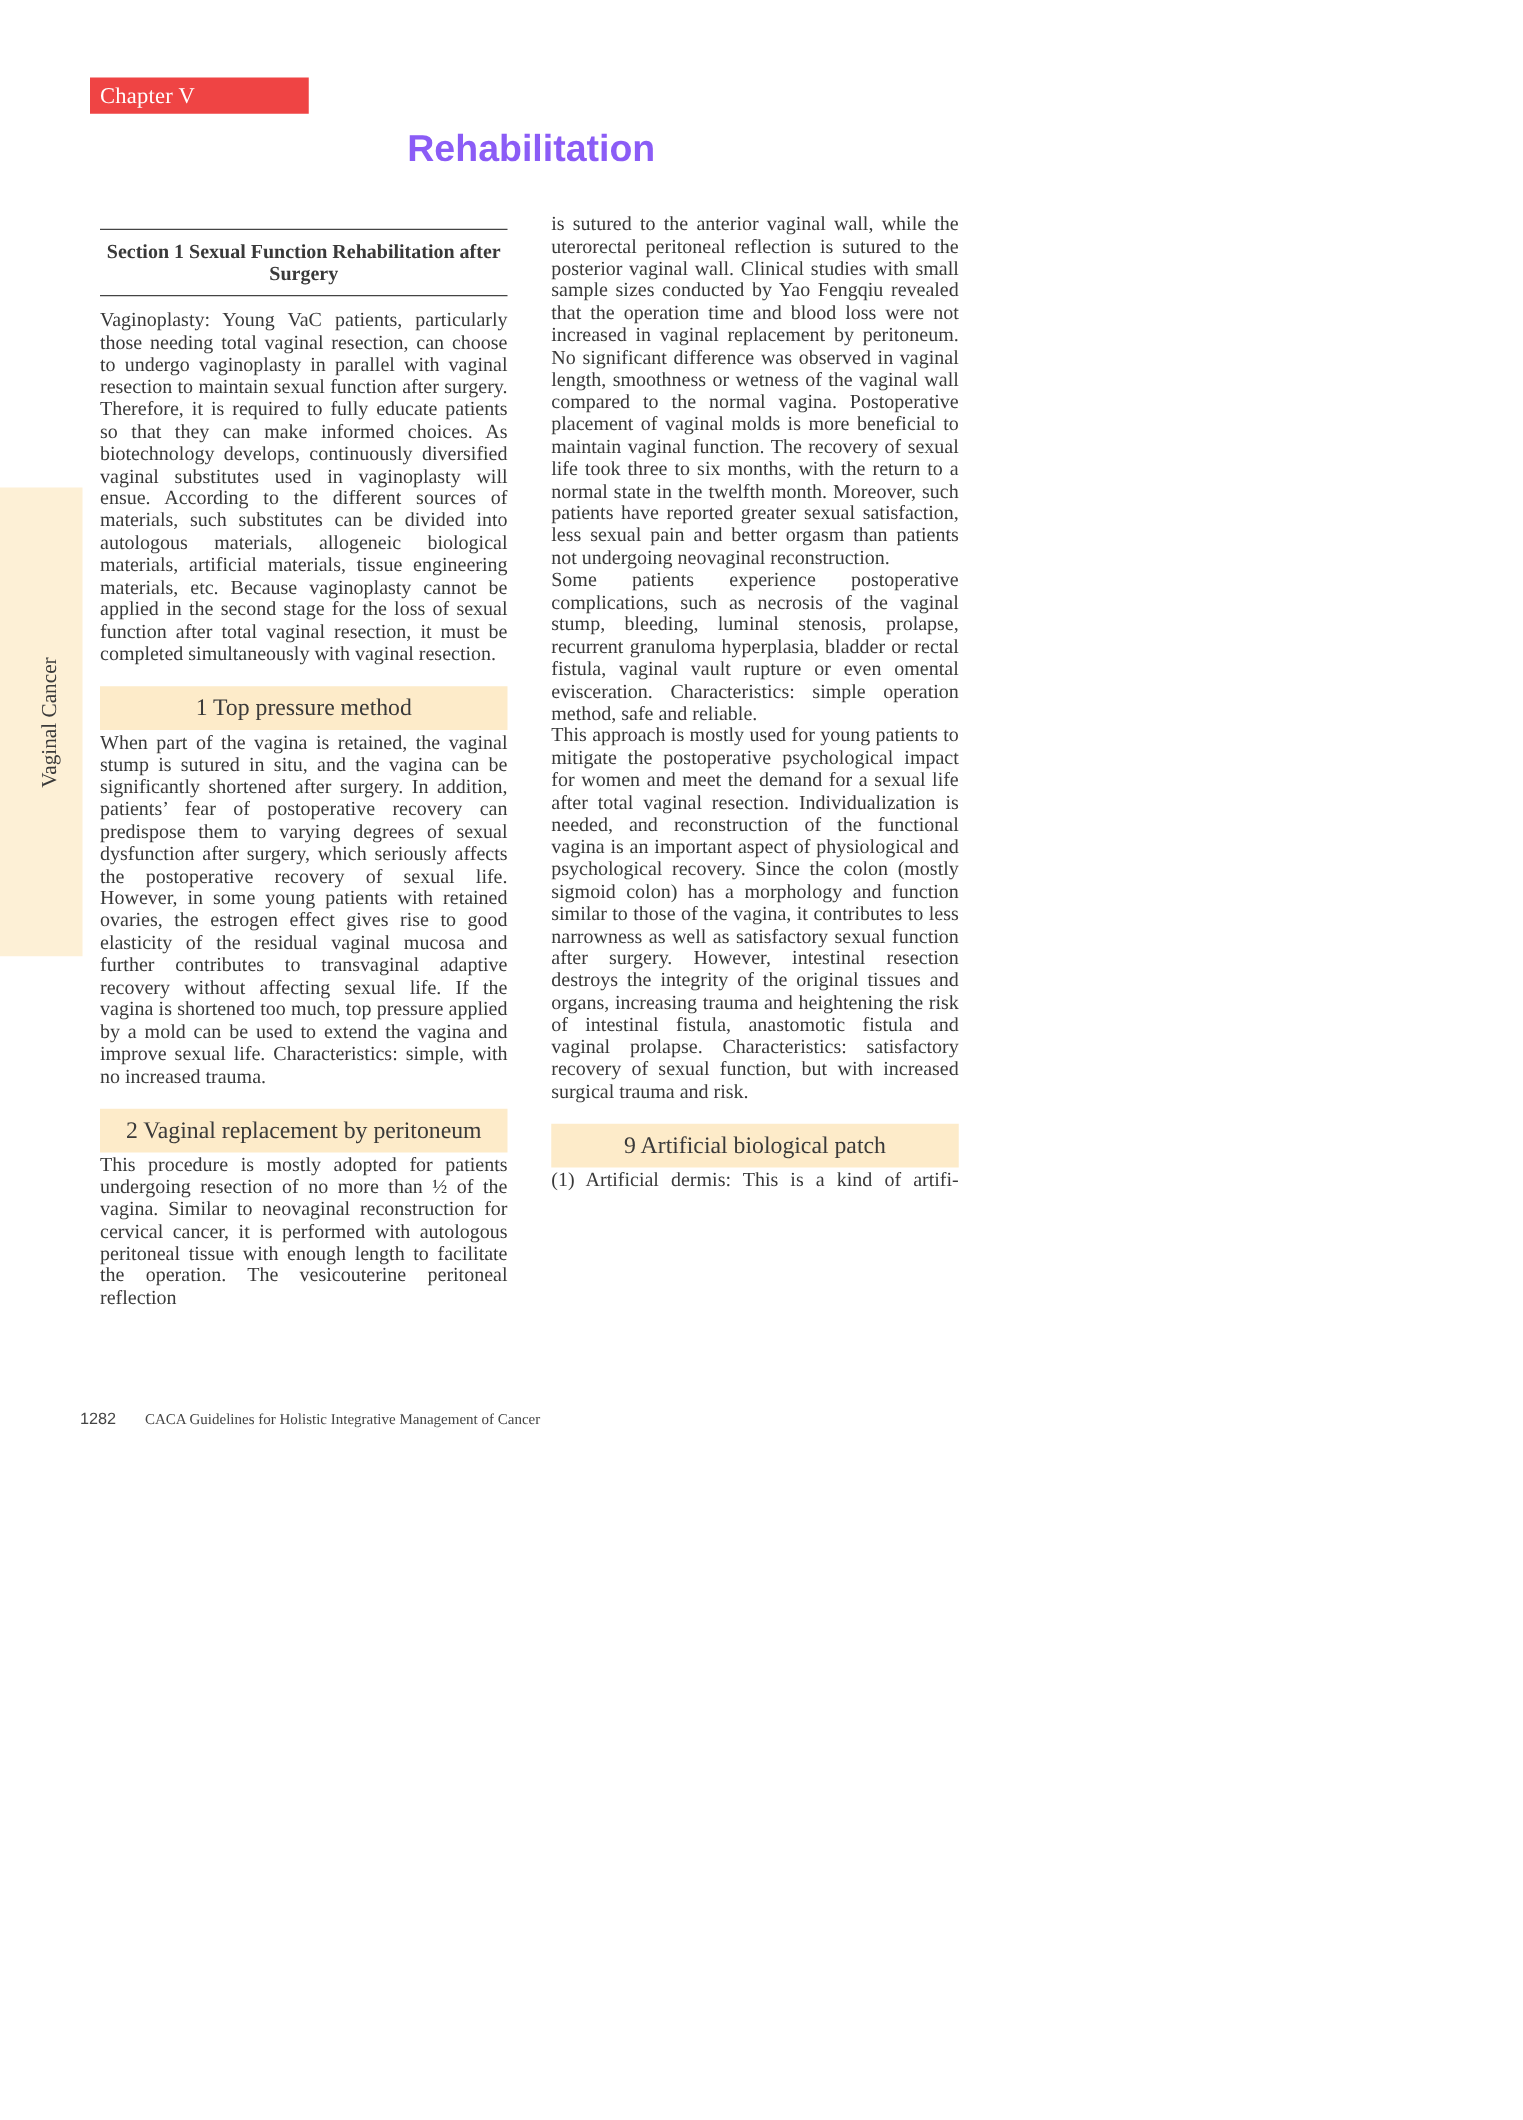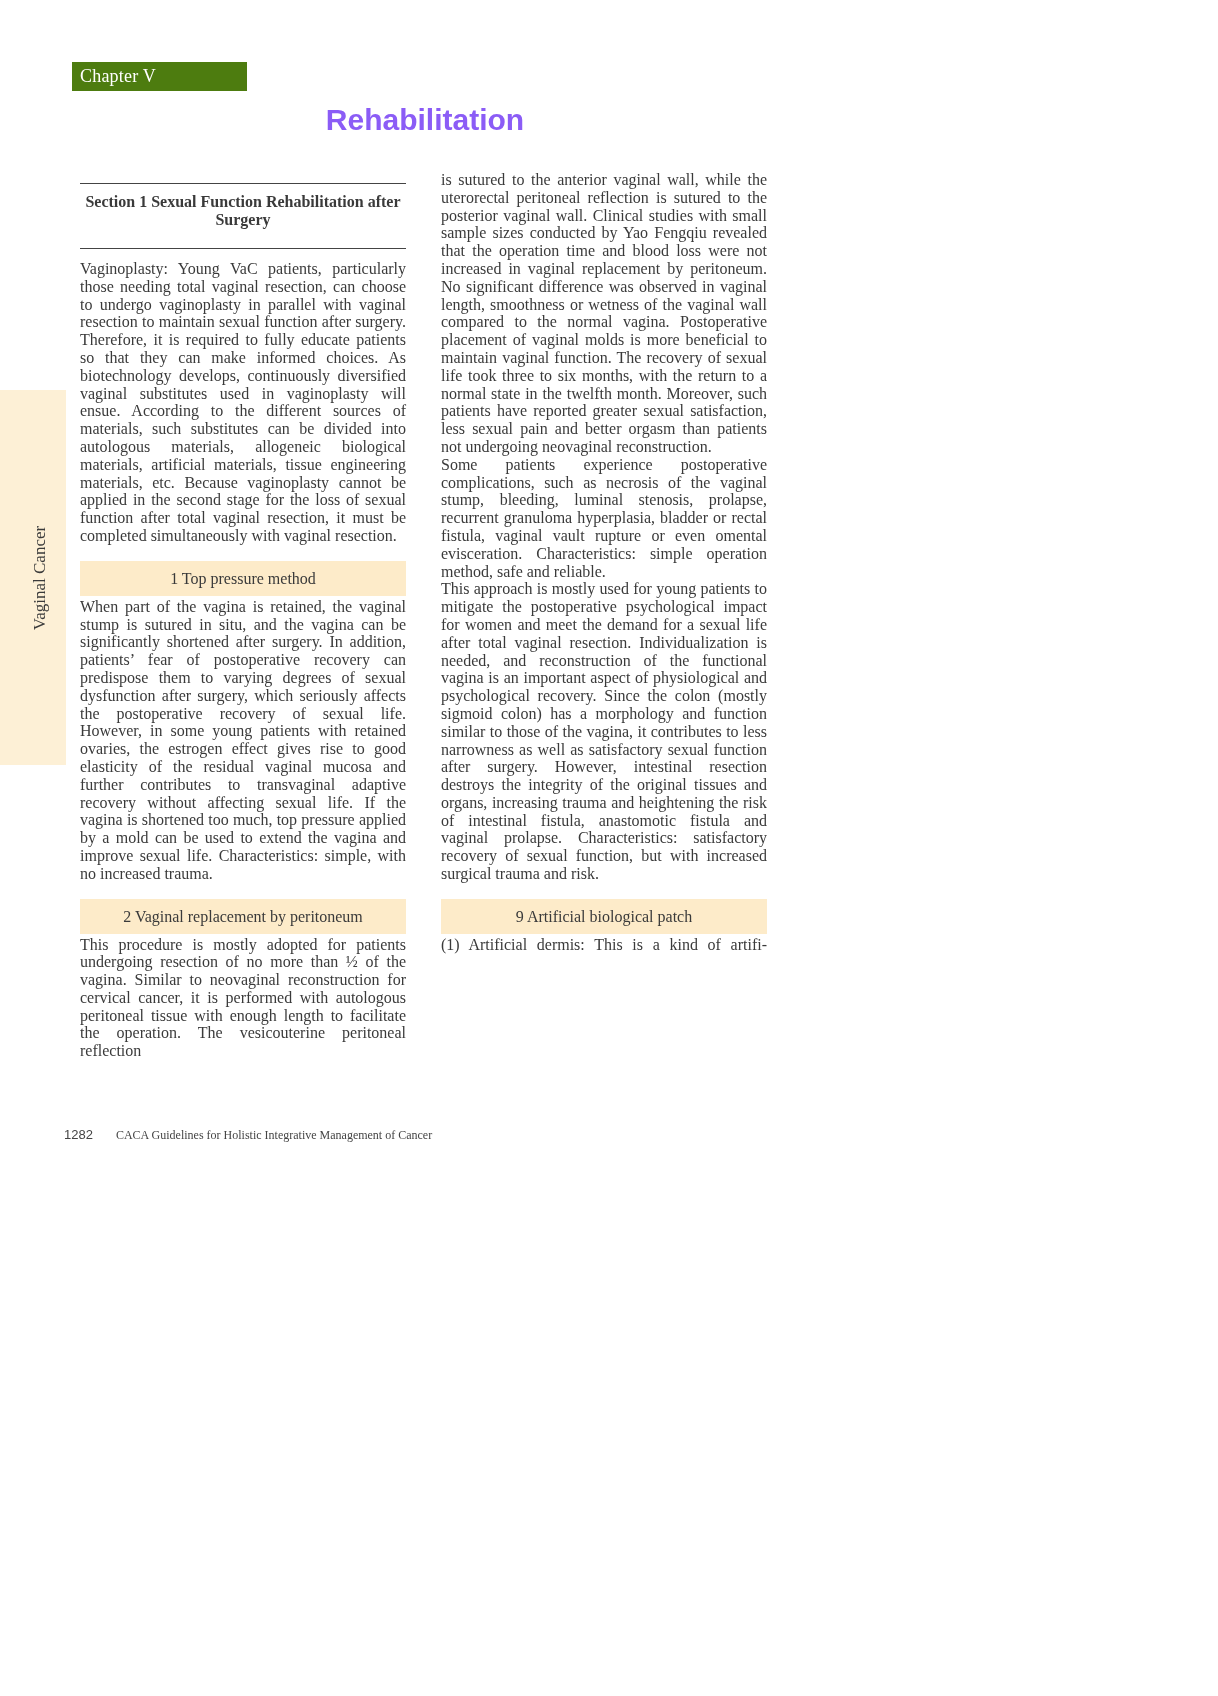--- a/index.html
+++ b/index.html
@@ -1,39 +1,39 @@
 <!DOCTYPE html>
 <html><head>
 <meta charset="utf-8">
 <style>
   html, body { margin: 0; padding: 0; background: #ffffff; }
   body { width: 1218px; height: 1696px; position: relative; overflow: hidden;
          font-family: "Liberation Serif", "DejaVu Serif", serif; color: #3a3a3a; }
 
   .chapter-banner { position: absolute; left: 72px; top: 62px; width: 175px; height: 29px;
-    background: #4d7c0f; color: #ffffff; font-size: 18px; line-height: 29px; padding-left: 8px;
+    background: #ef4444; color: #ffffff; font-size: 18px; line-height: 29px; padding-left: 8px;
     box-sizing: border-box; letter-spacing: 0.2px; }
 
   .page-title { position: absolute; left: 0; top: 103px; width: 850px; text-align: center;
     font-family: "Liberation Sans", "DejaVu Sans", sans-serif; font-weight: bold; font-size: 30px;
     color: #8b5cf6; }
 
   .side-tab { position: absolute; left: 0; top: 390px; width: 66px; height: 375px; background: #fdf0d6; }
   .side-tab-label { position: absolute; left: 40px; top: 578px; transform: translate(-50%, -50%) rotate(-90deg);
     white-space: nowrap; font-size: 17px; color: #3a3a3a; }
 
   .col { position: absolute; top: 180px; width: 326px; font-size: 16px; line-height: 17.8px; }
   .col-left { left: 80px; }
   .col-right { left: 441px; }
 
   .section-heading { border-top: 1.5px solid #444; border-bottom: 1.5px solid #444; text-align: center;
-    font-weight: bold; font-size: 16px; line-height: 18px; padding: 9px 0 19px; margin: 3px 0 11px; }
+    font-weight: bold; font-size: 16px; line-height: 18px; padding: 9px 0 7px; margin: 3px 0 11px; }
 
   p { margin: 0; text-align: justify; hyphens: manual; }
-  .sub-heading { background: #fdebc9; text-align: center; font-size: 16px; height: 35px; line-height: 36px;
+  .sub-heading { background: #fdebc9; text-align: center; font-size: 19px; height: 35px; line-height: 36px;
     margin: 16px 0 2px; }
 
   .footer { position: absolute; left: 64px; top: 1127px; font-size: 12px; color: #444; }
   .footer .page-num { font-family: "Liberation Sans", "DejaVu Sans", sans-serif; font-size: 13px; margin-right: 20px; }
 </style>
 </head>
 <body>
 
 <div class="chapter-banner">
   <span>Chapter  V</span>

